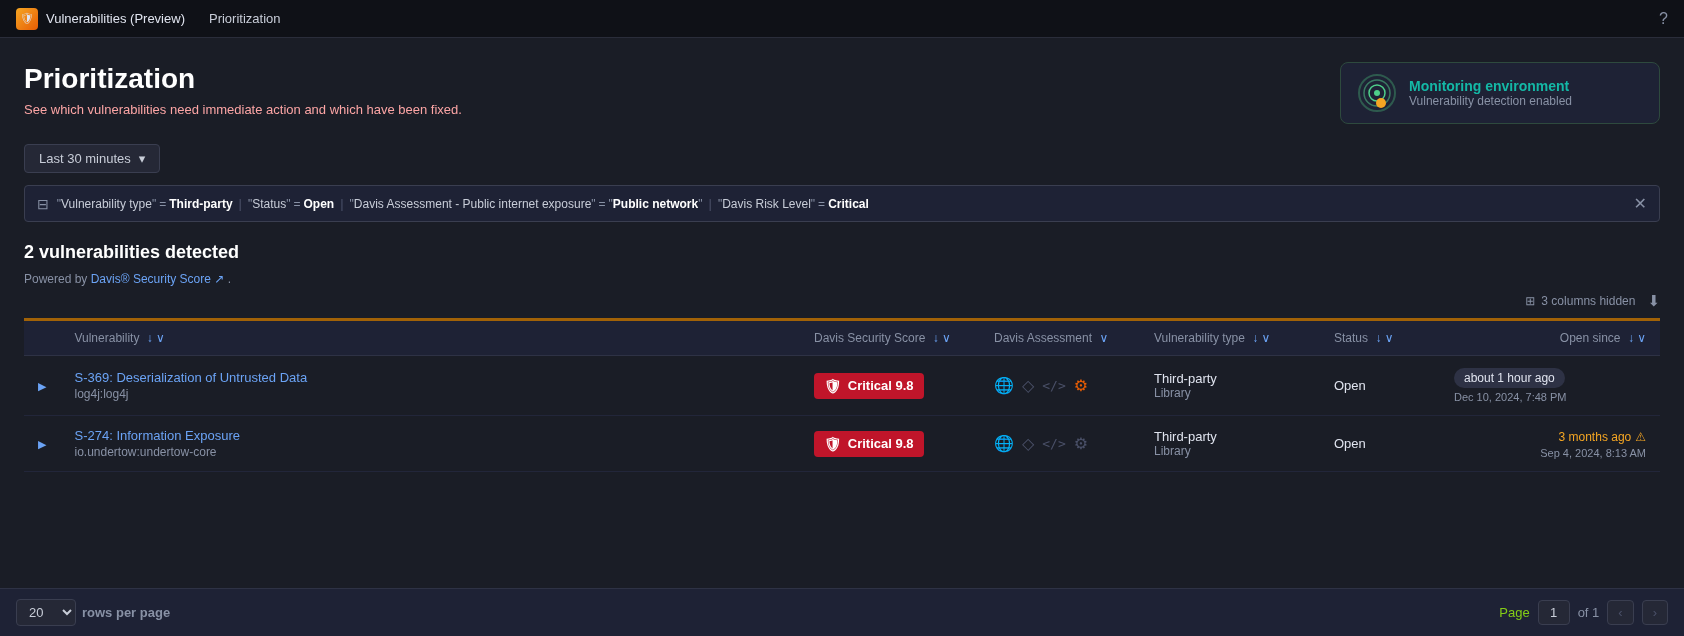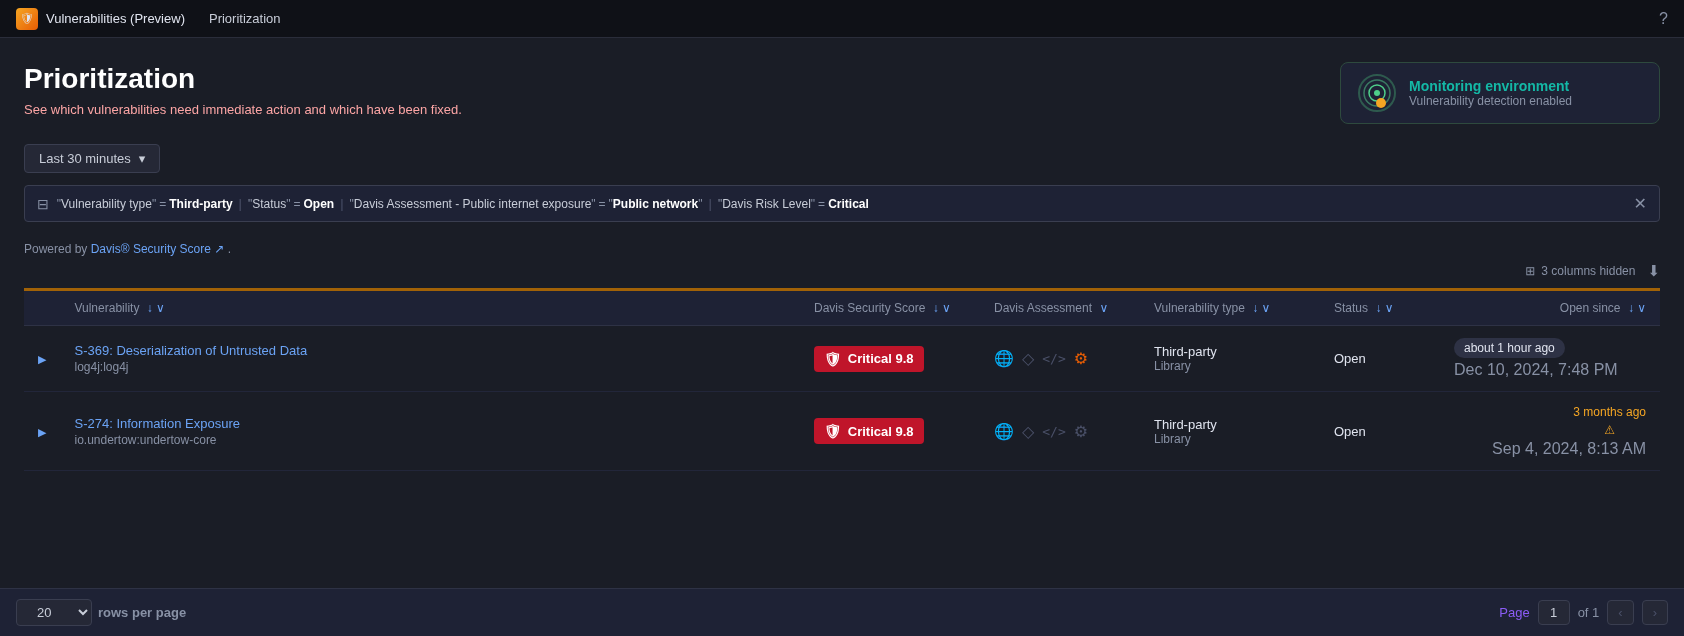--- a/index.html
+++ b/index.html
@@ -279,34 +279,33 @@
     }
     .since-badge {
       background: #2e3245;
       color: #e0e4ef;
       padding: 3px 10px;
       border-radius: 12px;
       font-size: 12px;
       display: inline-block;
     }
     .since-date {
-      font-size: 16px;
+      font-size: 11px;
       color: #8891a5;
       margin-top: 3px;
     }
     .since-old {
       text-align: right;
     }
     .since-old-badge {
       color: #f5a623;
       font-size: 12px;
       display: inline-flex;
-      align-items: center;
+      align-items: flex-start;
       gap: 4px;
-      flex-direction: column;
     }
     .warn-icon { color: #f5a623; }
 
     
     .pagination-bar {
       display: flex;
       align-items: center;
       padding: 10px 16px;
       background: #1e2235;
       border-top: 1px solid #2e3245;
@@ -317,37 +316,37 @@
     }
     .rows-select {
       display: inline-flex;
       align-items: center;
       gap: 6px;
     }
     .rows-select select {
       background: #252836;
       border: 1px solid #3a3e50;
       color: #c8cdd8;
-      padding: 4px 16px;
+      padding: 4px 8px;
       border-radius: 4px;
       font-size: 13px;
     }
     .rows-label {
       color: #8891a5;
       font-size: 13px;
       font-weight: bold;
     }
     .pagination-right {
       margin-left: auto;
       display: flex;
       align-items: center;
       gap: 8px;
     }
     .page-label {
-      color: #8b5cf6;
+      color: #84cc16;
       font-size: 13px;
     }
     .page-num {
       background: #252836;
       border: 1px solid #3a3e50;
       color: #c8cdd8;
       padding: 4px 10px;
       border-radius: 4px;
       font-size: 13px;
       min-width: 32px;
@@ -461,20 +460,21 @@
           <span class="ftag-key">Davis Risk Level</span>
           <span class="ftag-quote">"</span>
         <span class="ftag-eq">=</span>
         <span class="ftag-val">Critical</span>
       </span>
     </div>
     <span class="filter-close">✕</span>
   </div>
 
   <div class="results-header">
+    <div class="results-count">2 vulnerabilities detected</div>
     <div class="results-powered">
       <span>Powered by </span>
       <a href="#">Davis® Security Score ↗</a>
       <span>.</span>
     </div>
   </div>
 
   <div class="table-controls">
     <div class="columns-hidden">
       <span>⊞</span>

